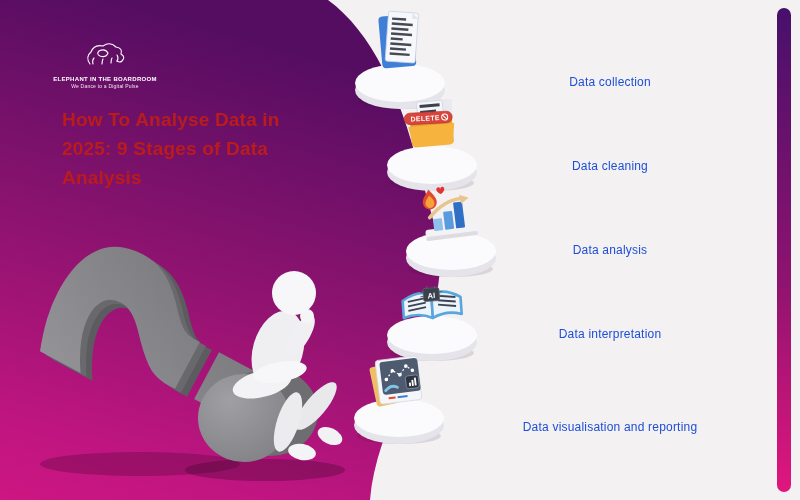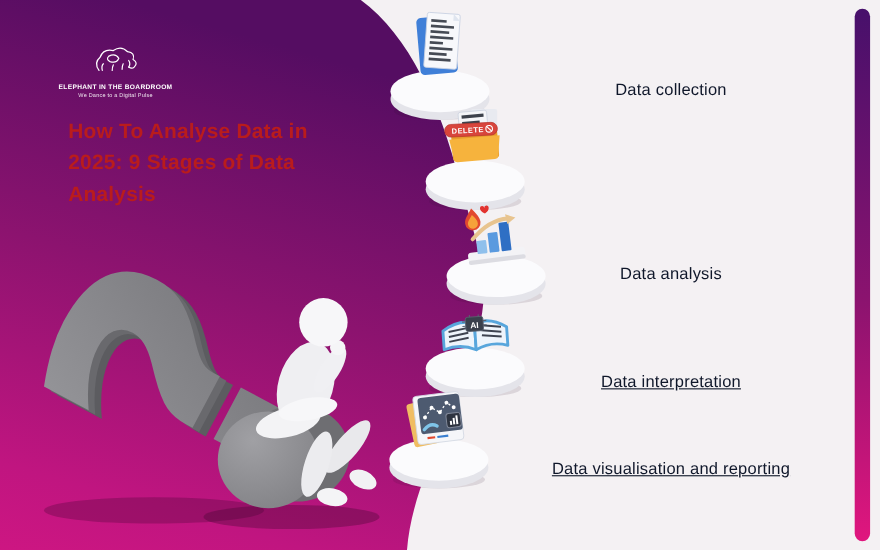--- a/index.html
+++ b/index.html
@@ -61,30 +61,30 @@
   .s2 { left: 382px; top: 91px; }
   .s3 { left: 401px; top: 177px; }
   .s4 { left: 382px; top: 261px; }
   .s5 { left: 349px; top: 344px; }
 
   .stage-label {
     position: absolute;
     left: 610px;
     transform: translateX(-50%);
     white-space: nowrap;
-    color: #0f172a;
-    font-size: 15px;
+    color: #1d4ed8;
+    font-size: 12px;
     line-height: 18px;
     letter-spacing: 0.2px;
   }
   .l1 { top: 73px; }
   .l2 { top: 157px; }
   .l3 { top: 241px; text-align: right; }
-  .l4 { top: 339px; text-decoration: underline; }
-  .l5 { top: 418px; text-decoration: underline; }
+  .l4 { top: 325px; }
+  .l5 { top: 418px; }
 </style>
 </head>
 <body>
 
 <div class="canvas">
 
   <svg class="blob-svg" width="800" height="500" viewBox="0 0 800 500" aria-hidden="true">
     <defs>
       <linearGradient id="blobGrad" x1="0.25" y1="0" x2="0" y2="1">
         <stop offset="0" stop-color="#550d62"></stop>
@@ -218,20 +218,21 @@
         <path d="M-23,-8 L23,-8 L20,11 Q19.5,13 17,13 L-17,13 Q-19.5,13 -20,11 Z" fill="#f6b33d"></path>
         <g transform="rotate(2)">
           <rect x="-27" y="-21" width="48" height="11.5" rx="5.7" fill="#d8453c" stroke="#b43129" stroke-width="0.6"></rect>
           <text x="-6" y="-12.5" font-size="6.8" font-weight="bold" fill="#ffffff" text-anchor="middle" letter-spacing="0.4" font-family="'Liberation Sans', sans-serif">DELETE</text>
           <circle cx="13.5" cy="-15.2" r="3" fill="none" stroke="#ffffff" stroke-width="1"></circle>
           <line x1="11.4" y1="-17.3" x2="15.6" y2="-13.1" stroke="#ffffff" stroke-width="1"></line>
         </g>
       </g>
     </svg>
   </div>
+  <div class="stage-label l2">Data cleaning</div>
 
   <div class="stage-icon s3">
     <svg width="100" height="104" viewBox="0 0 100 104" aria-hidden="true">
       <ellipse cx="50" cy="92" rx="42" ry="8" fill="rgba(40,20,40,0.12)"></ellipse>
       <ellipse cx="50" cy="81" rx="45" ry="19" fill="#e4e4ea"></ellipse>
       <ellipse cx="50" cy="74" rx="45" ry="19" fill="#fbfbfd"></ellipse>
       <g transform="translate(50,42) rotate(-7)">
         <rect x="-27" y="8" width="52" height="9" rx="3" fill="#f3f3f6"></rect>
         <rect x="-27" y="15" width="52" height="4" rx="2" fill="#dcdce2"></rect>
         <rect x="-18" y="-2" width="9" height="12" rx="1" fill="#8fc0ec"></rect>

